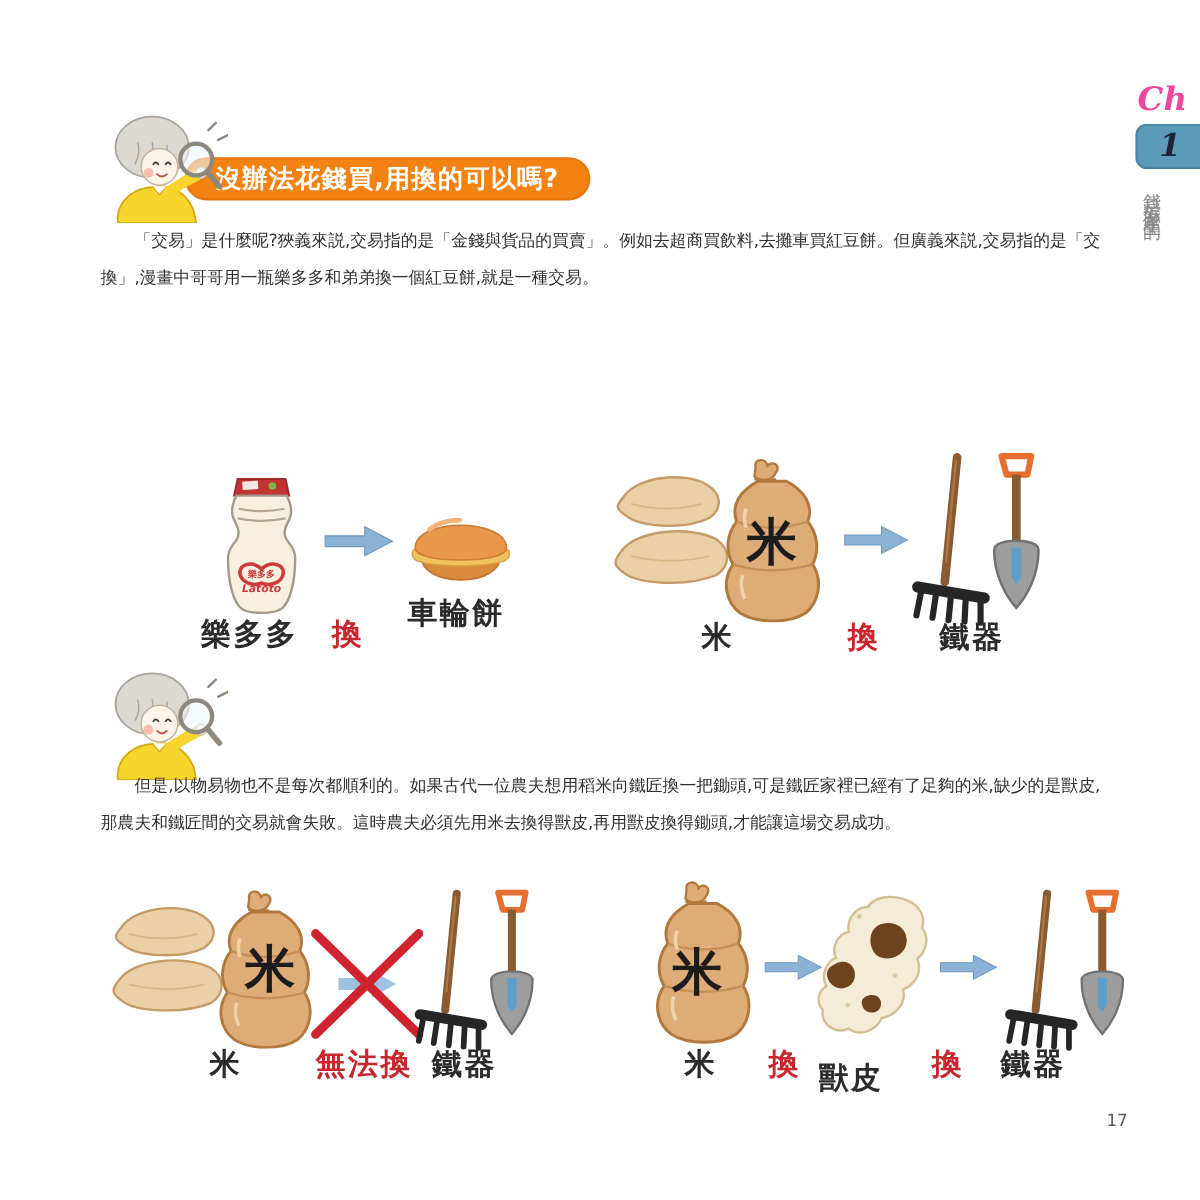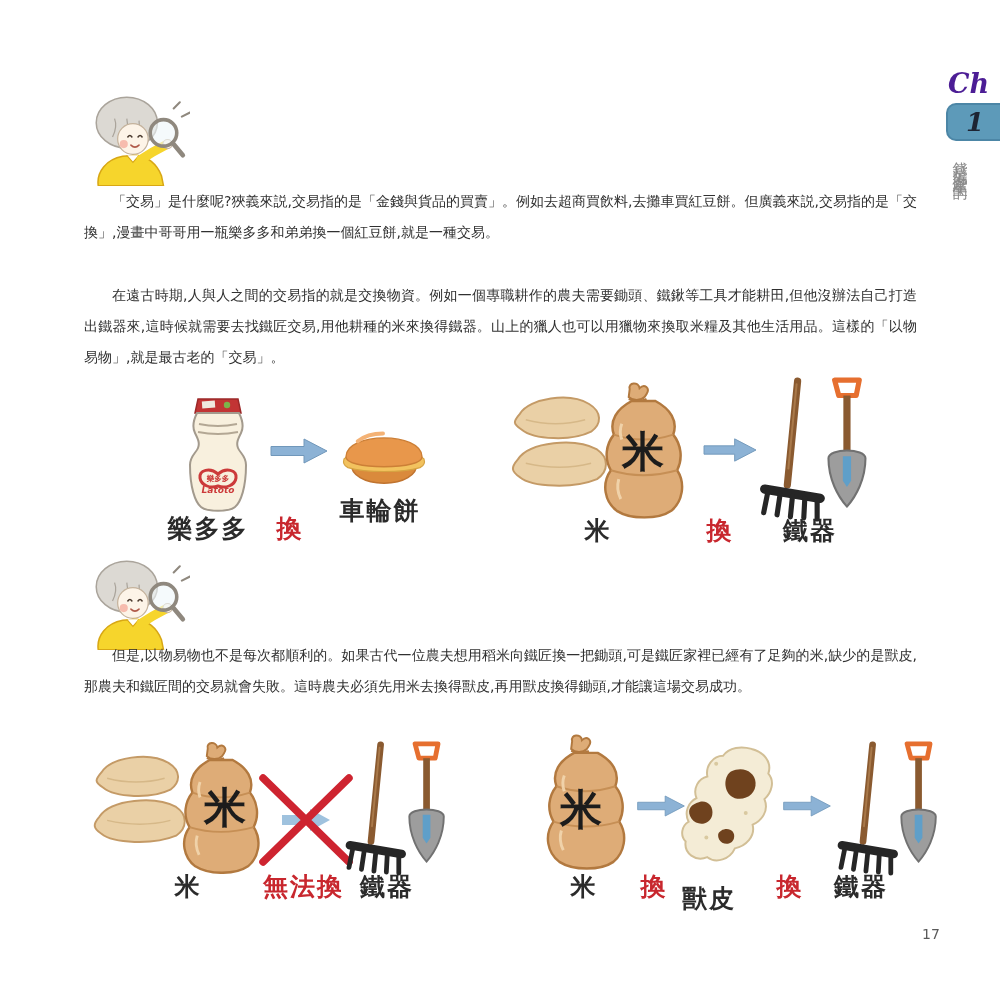--- a/index.html
+++ b/index.html
@@ -1,21 +1,21 @@
 <!DOCTYPE html>
 <html><head>
 <meta charset="utf-8">
 <style>
   html,body{margin:0;padding:0;background:#fff;}
   .page{position:relative;width:1000px;height:1000px;background:#ffffff;overflow:hidden;
         font-family:"DejaVu Sans","Liberation Sans",sans-serif;}
   .abs{position:absolute;}
   
   .ch-label{font-family:"DejaVu Serif","Liberation Serif",serif;font-style:italic;font-weight:bold;
-            font-size:27px;color:#4c1d95;}
+            font-size:27px;color:#ec4899;}
   .ch-tab{background:#5d9ab9;border:2px solid #4c86a6;border-right:none;border-radius:10px 0 0 10px;
           width:54px;height:34px;line-height:34px;text-align:center;color:#1d2433;
           font-family:"DejaVu Serif","Liberation Serif",serif;font-style:italic;font-weight:bold;font-size:26px;}
   .v-title{writing-mode:vertical-rl;font-size:15px;color:#8a8a8a;letter-spacing:4px;line-height:20px;}
   
   .pill{background:#f28313;border:2px solid #e9760a;border-radius:19px;color:#ffffff;
         font-weight:bold;font-size:21px;letter-spacing:1px;text-align:center;
         height:32px;line-height:32px;width:334px;}
   
   .para{left:84px;width:833px;font-size:14px;line-height:31px;color:#303030;
@@ -101,26 +101,26 @@
         <path d="M26,42 L54,42 L54,36 L74,47 L54,58 L54,52 L26,52 Z" fill="#9fc2de"></path>
         <path d="M7,5 L93,89 M93,5 L7,89" stroke="#ce2430" stroke-width="7.5" stroke-linecap="round" fill="none"></path>
       </symbol>
     </defs>
   </svg>
 
   <div class="abs ch-label" style="left:948px;top:68px;">Ch</div>
   <div class="abs ch-tab" style="left:946px;top:103px;">1</div>
   <div class="abs v-title" style="left:950px;top:150px;height:150px;">錢是怎麼產生的?</div>
 
+  <div class="abs pill" style="left:154px;top:131px;">沒辦法花錢買,用換的可以嗎?</div>
   <svg class="abs" style="left:84px;top:92px;" width="106" height="94">
       <use href="#i-kid"></use>
     </svg>
 
   <div class="abs para" style="top:186px;">「交易」是什麼呢?狹義來説,交易指的是「金錢與貨品的買賣」。例如去超商買飲料,去攤車買紅豆餅。但廣義來説,交易指的是「交換」,漫畫中哥哥用一瓶樂多多和弟弟換一個紅豆餅,就是一種交易。</div>
-  <div class="abs para" style="top:280px;">在遠古時期,人與人之間的交易指的就是交換物資。例如一個專職耕作的農夫需要鋤頭、鐵鍬等工具才能耕田,但他沒辦法自己打造出鐵器來,這時候就需要去找鐵匠交易,用他耕種的米來換得鐵器。山上的獵人也可以用獵物來換取米糧及其他生活用品。這樣的「以物易物」,就是最古老的「交易」。</div>
 
   <svg class="abs" style="left:172px;top:394px;" width="92" height="122" viewBox="0 0 92 122">
     <path d="M26,5 L66,5 L69,19 L23,19 Z" fill="#c23434" stroke="#9c2828" stroke-width="1.5"></path>
     <rect x="30" y="7" width="13" height="7" fill="#efe9df" transform="rotate(-4 36 10)"></rect>
     <circle cx="55" cy="11" r="3.2" fill="#7cb34a"></circle>
     <path d="M25,19 C21,27 20,33 23,39 C26,45 28,49 26,54 C24,59 18,62 18,71 C18,93 23,108 29,113 C35,118 57,118 63,113 C69,108 74,93 74,71 C74,62 68,59 66,54 C64,49 66,45 69,39 C72,33 71,27 67,19 Z" fill="#f8f0de" stroke="#a39a8d" stroke-width="2"></path>
     <path d="M27,30 Q46,34 65,30 M26,38 Q46,42 66,38" stroke="#b3a794" stroke-width="1.8" fill="none"></path>
     <path d="M28,84 C27,76 38,73 46,80 C54,73 65,76 64,84 C63,91 54,95 46,92 C38,95 29,91 28,84 Z" fill="none" stroke="#cc3a3a" stroke-width="3"></path>
     <text x="46" y="87" font-size="7.5" fill="#cc3a3a" text-anchor="middle" font-weight="bold">樂多多</text>
     <text x="46" y="99" font-size="9" fill="#cc3a3a" text-anchor="middle" font-weight="bold" font-style="italic">Latoto</text>

